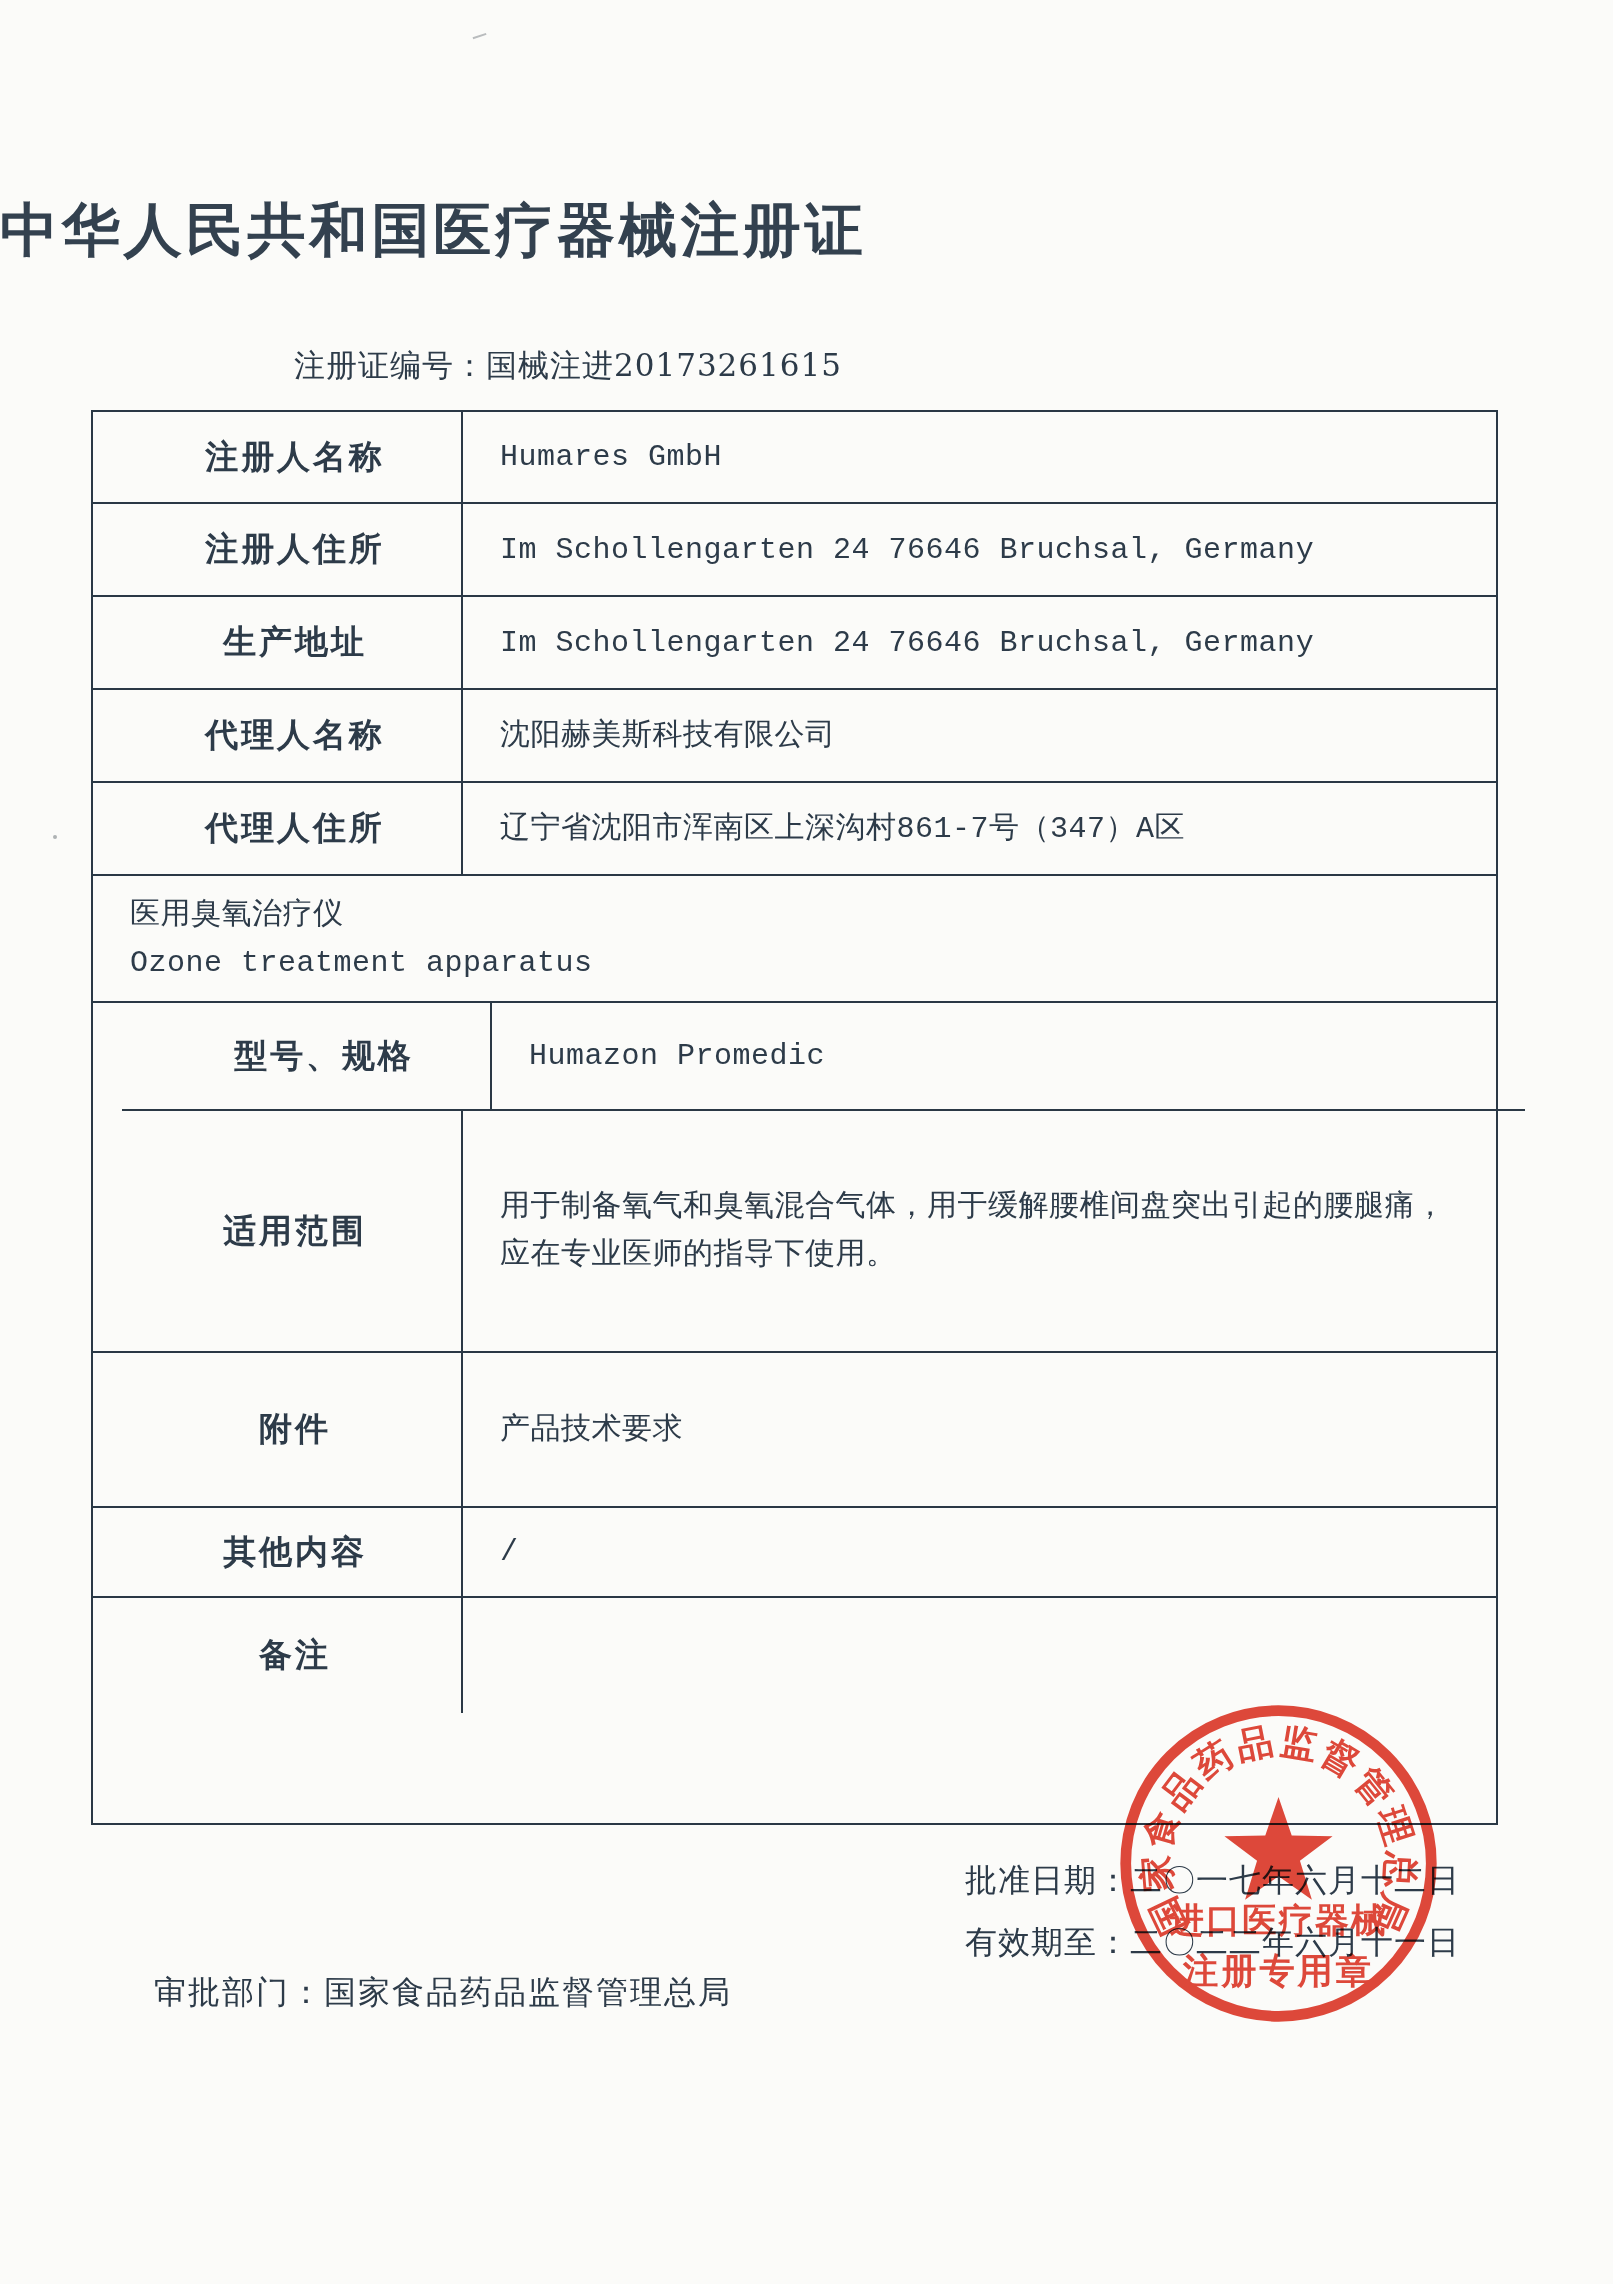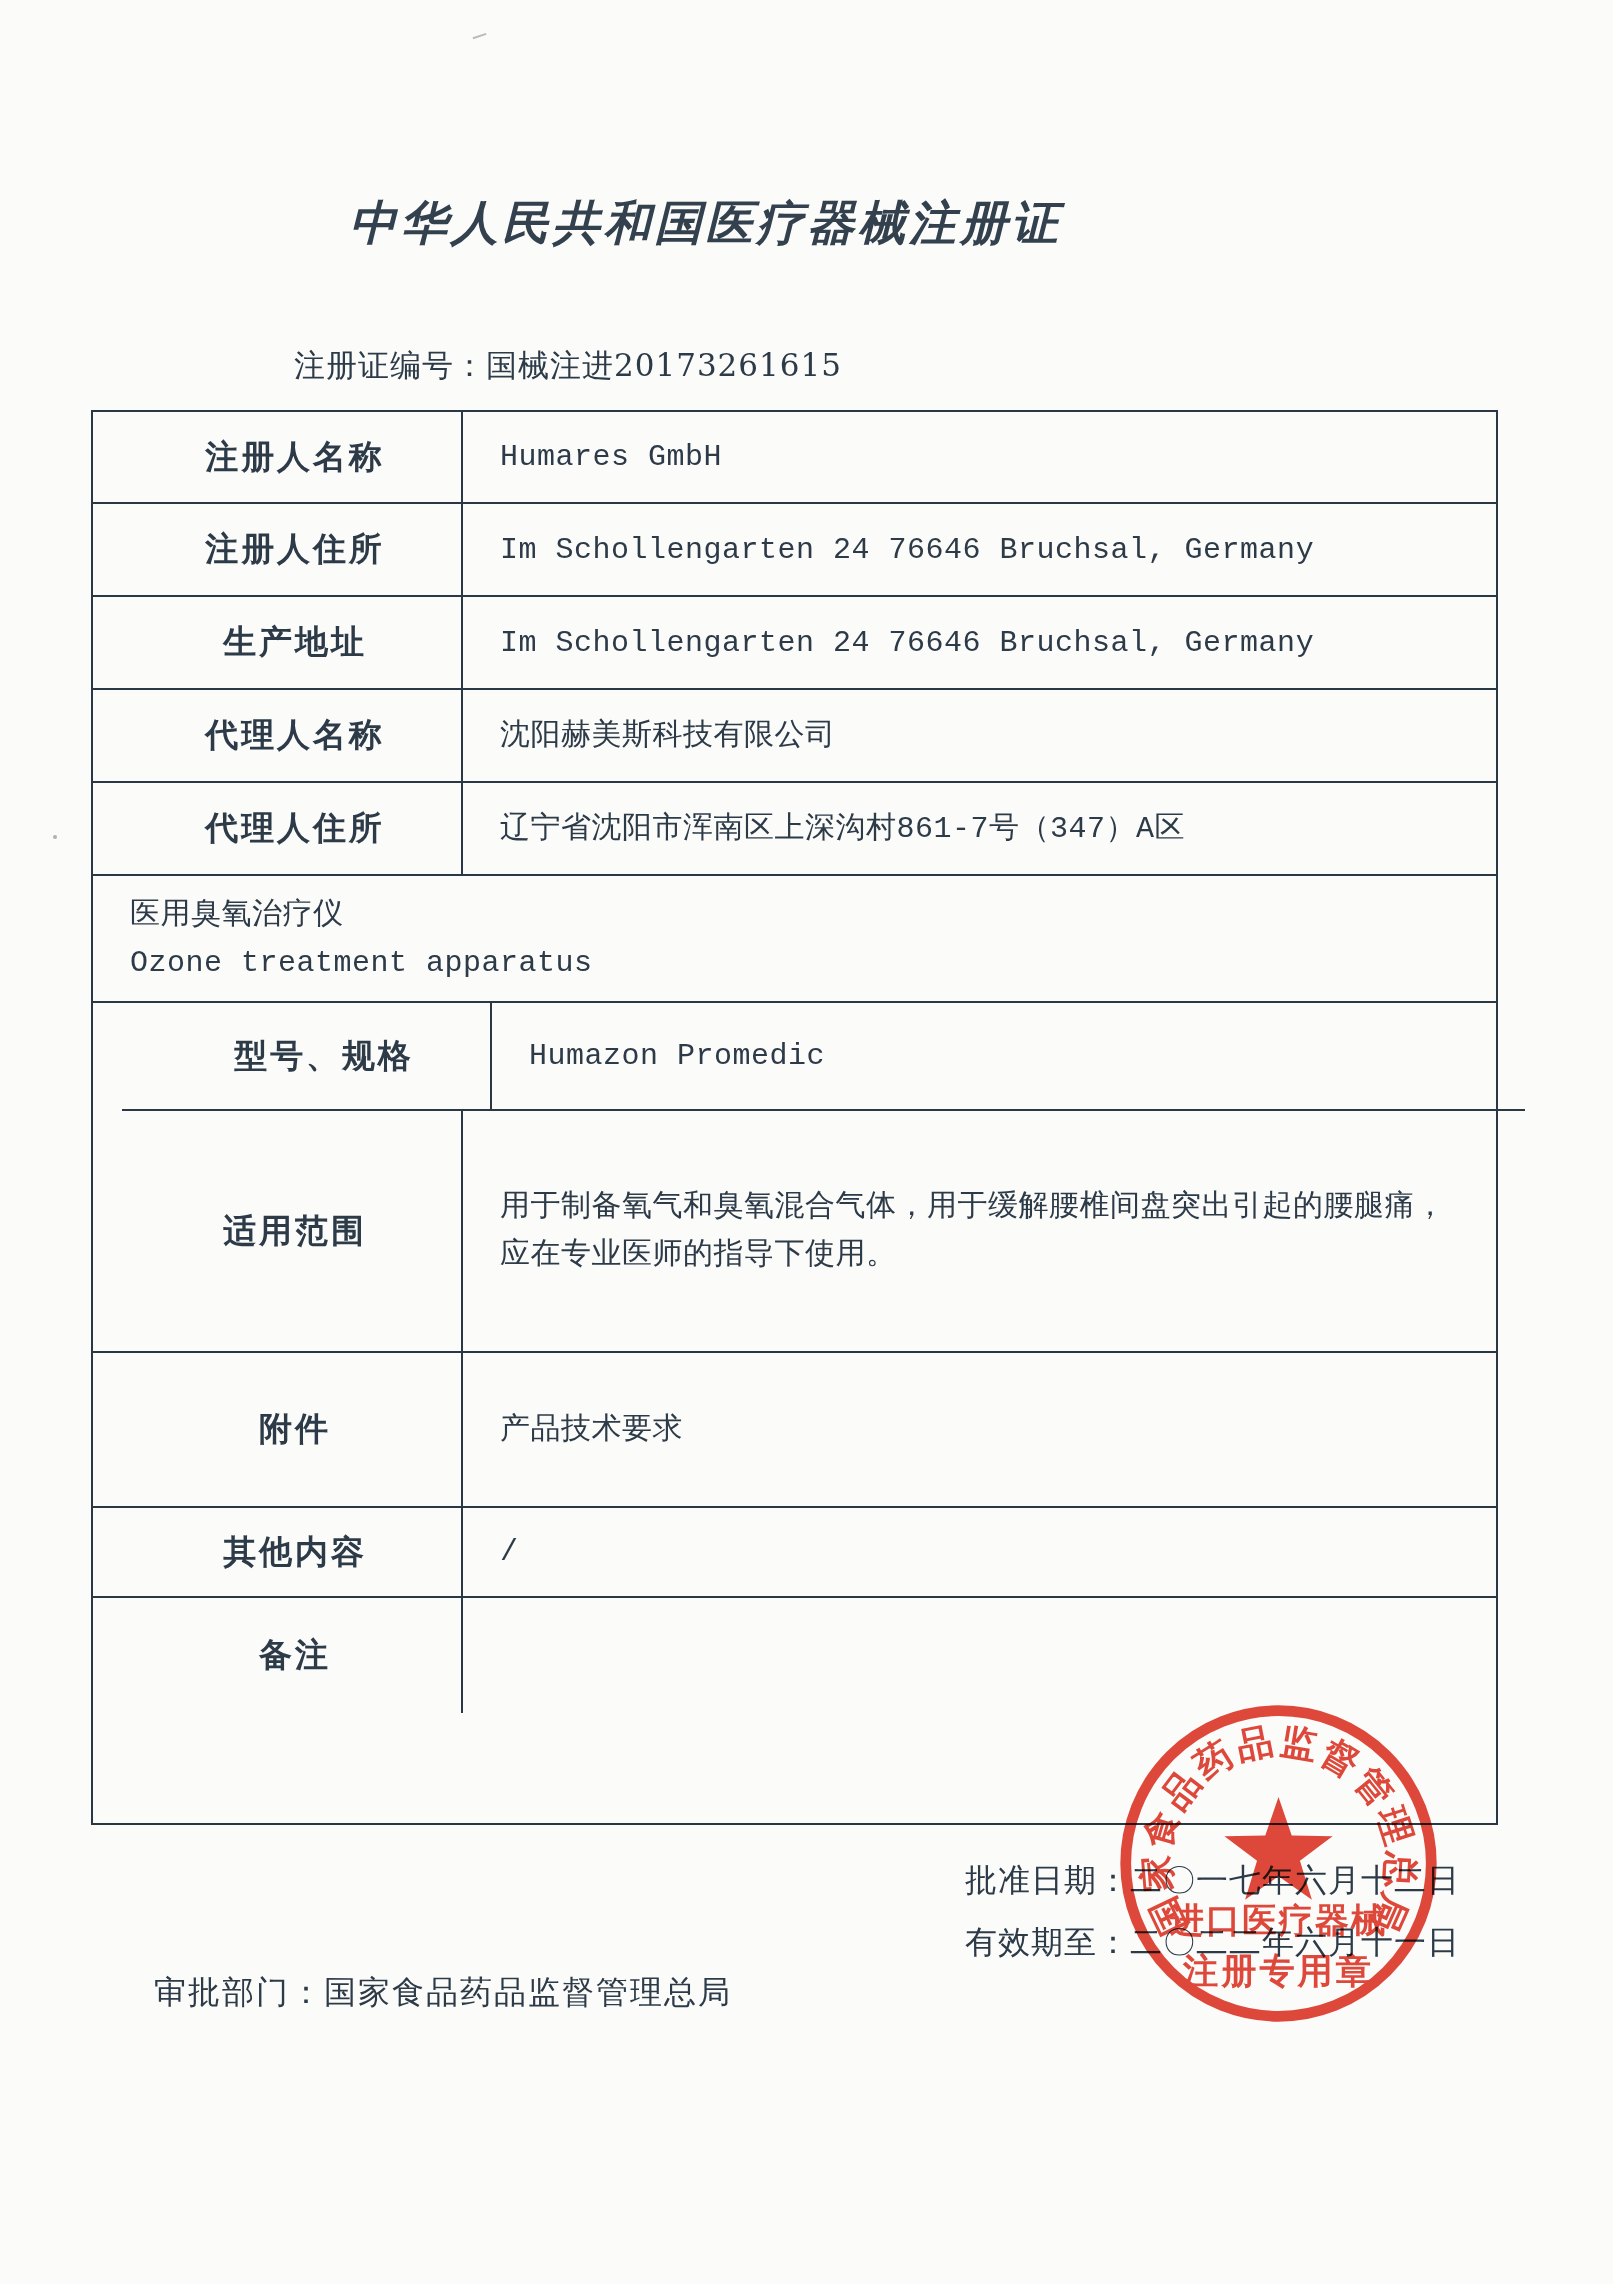--- a/index.html
+++ b/index.html
@@ -13,24 +13,22 @@
   .page{
     position:relative;
     width:1613px;height:2285px;
     background:var(--paper);
     font-family:"DejaVu Serif","Liberation Serif",serif;
     color:var(--ink);
     overflow:hidden;
   }
   .doc-title{
     position:absolute;left:0;top:192px;width:1411px;
-    text-align:center;
-    font-size:47px;font-weight:bold;letter-spacing:3.9px;
+    font-size:58px;font-weight:bold;letter-spacing:3.9px;
     color:#33414f;
-    font-style:italic;
   }
   .reg-line{
     position:absolute;left:294px;top:345px;
     font-size:31px;letter-spacing:1px;
   }
   .cert-table{
     position:absolute;left:91px;top:410px;
     width:1407px;height:1415px;
     border:2.9px solid var(--line);
     background:transparent;

